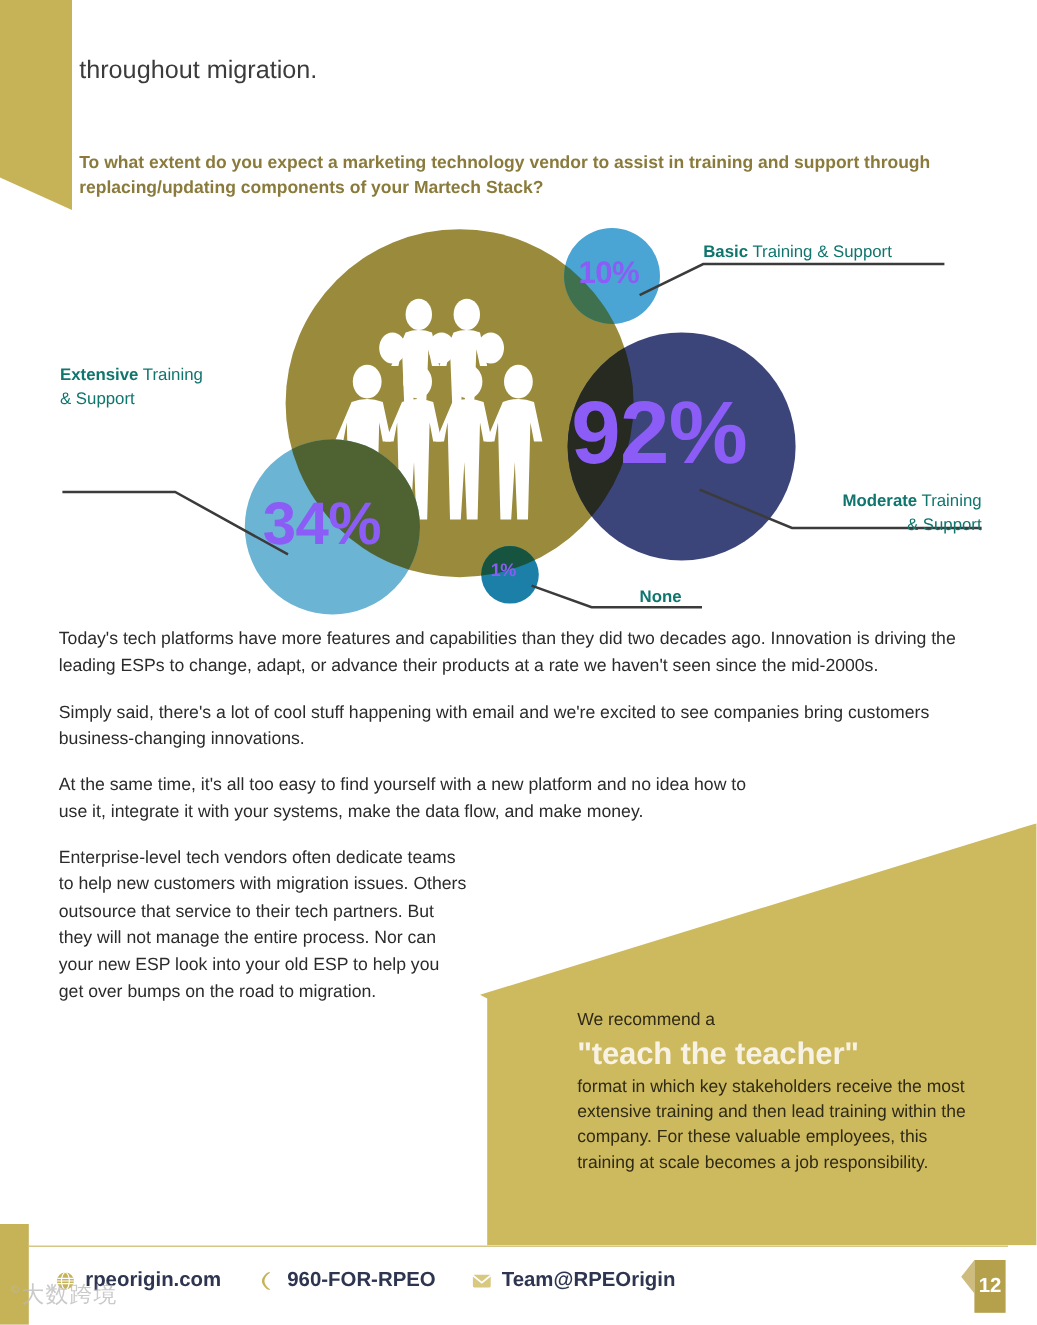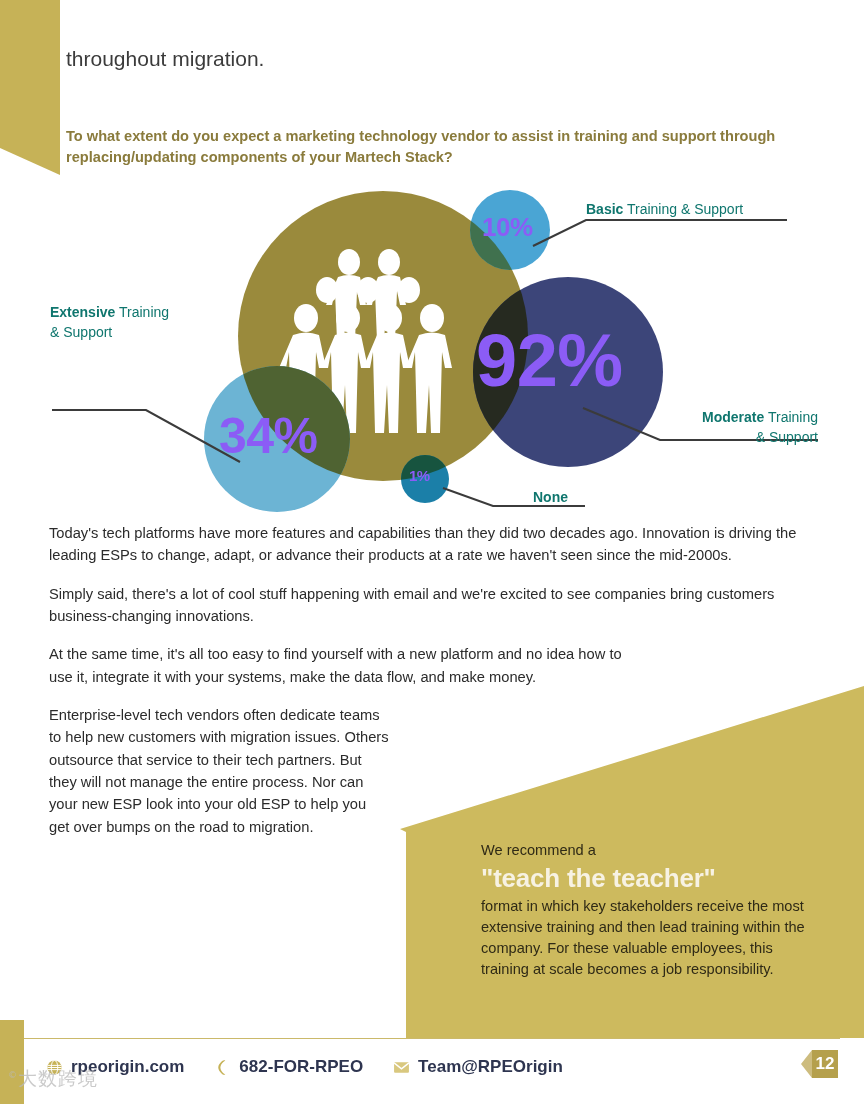--- a/index.html
+++ b/index.html
@@ -92,21 +92,21 @@
   .footer {
     position: absolute; left: 46px; top: 1052px; height: 30px;
     display: flex; align-items: center; gap: 30px;
   }
   .f-item { display: flex; align-items: center; gap: 8px; }
   .f-item span.txt { font-size: 17px; font-weight: bold; color: #2e3550; }
   .f-icon { width: 17px; height: 17px; display: block; }
 
   .page-badge {
     position: absolute; left: 812px; top: 1050px;
-    width: 26px; height: 28px; background: #b5a04c;
+    width: 26px; height: 44px; background: #b5a04c;
     color: #fff; font-size: 17px; font-weight: bold;
     display: flex; align-items: center; justify-content: center;
   }
   .badge-tab {
     position: absolute; left: 801px; top: 1050px;
     width: 0; height: 0;
     border-top: 14px solid transparent;
     border-bottom: 14px solid transparent;
     border-right: 11px solid #cdbc7e;
   }
@@ -234,21 +234,21 @@
         <circle cx="12" cy="12" r="10" fill="#c6b257"></circle>
         <ellipse cx="12" cy="12" rx="4.6" ry="10" fill="none" stroke="#fff" stroke-width="1.4"></ellipse>
         <path d="M2.4 9h19.2M2.4 15h19.2M2 12h20" stroke="#fff" stroke-width="1.4" fill="none"></path>
       </svg>
       <span class="txt">rpeorigin.com</span>
     </div>
     <div class="f-item">
       <svg class="f-icon" viewBox="0 0 24 24">
         <path d="M16 2c-5 3-7 7-7 10s2 7 7 10c-1.5 .6-3 .4-4.6-.9C8 18 6 15 6 12S8 6 11.4 2.9C13 1.6 14.5 1.4 16 2z" fill="#c6b257"></path>
       </svg>
-      <span class="txt">682-FOR-RPEO</span>
+      <span class="txt">960-FOR-RPEO</span>
     </div>
     <div class="f-item">
       <svg class="f-icon" viewBox="0 0 24 24">
         <rect x="1.5" y="4.5" width="21" height="15" rx="1.5" fill="#d9c87f"></rect>
         <path d="M1.5 5.5L12 14 22.5 5.5" fill="none" stroke="#fff" stroke-width="2"></path>
       </svg>
       <span class="txt">Team@RPEOrigin</span>
     </div>
   </div>
 

